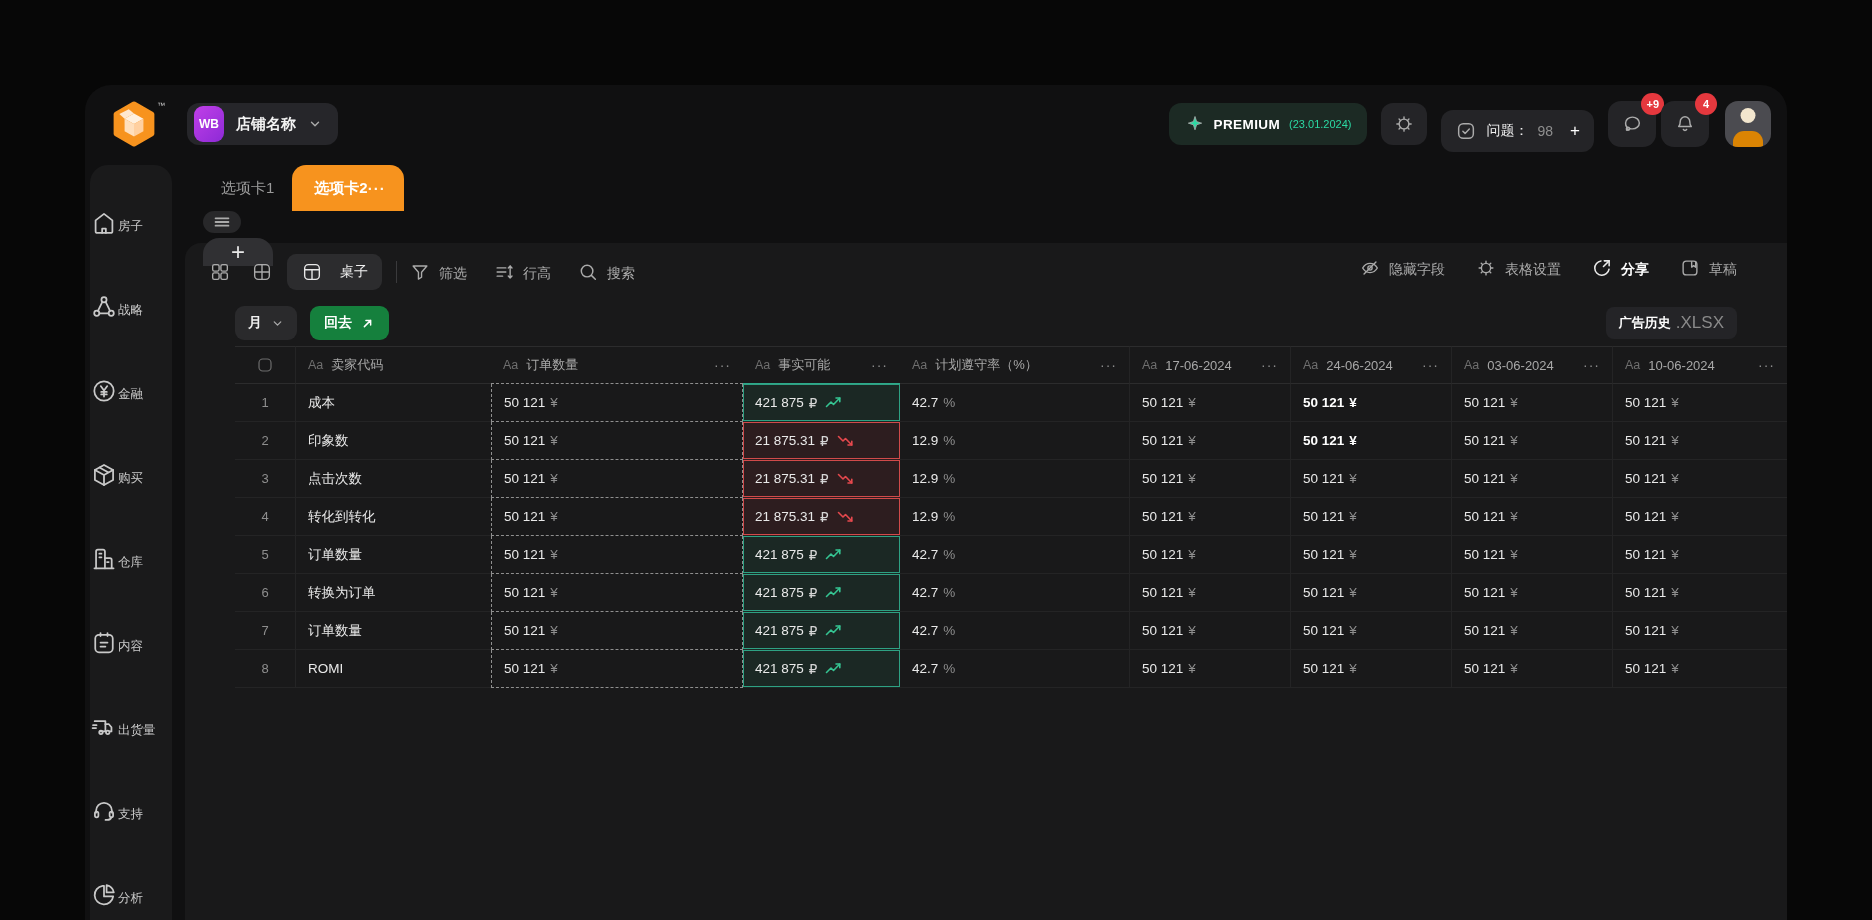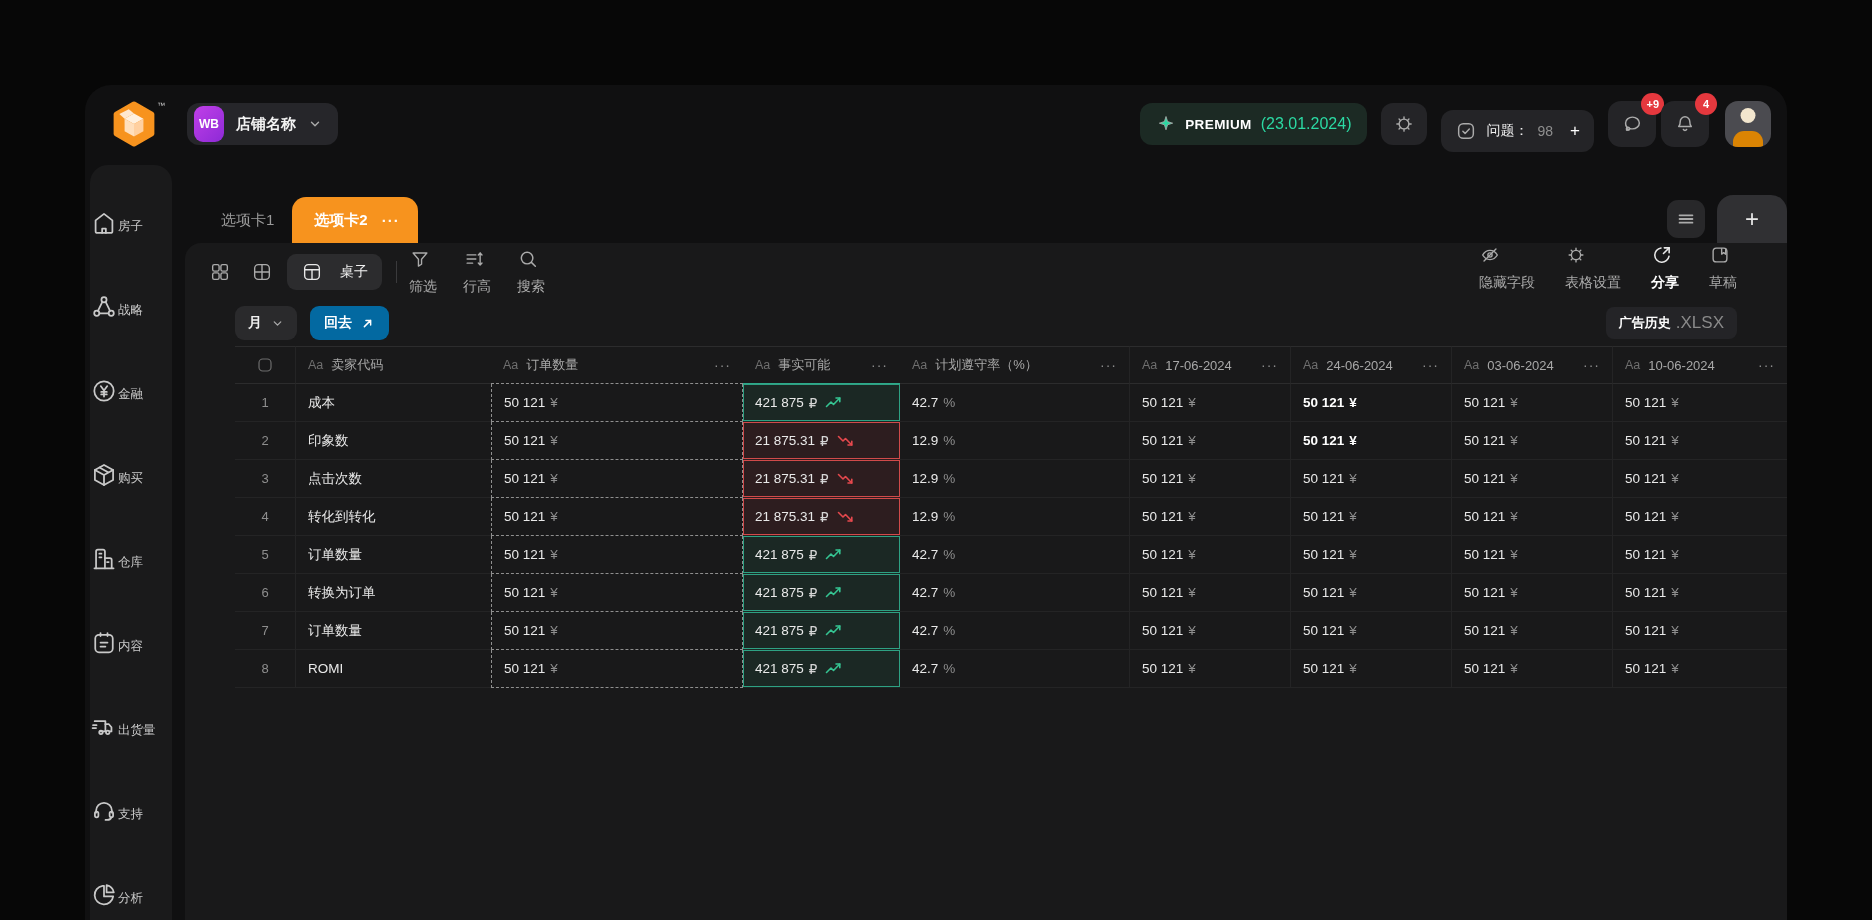--- a/index.html
+++ b/index.html
@@ -16,21 +16,21 @@
   .tm { position:absolute; top:0; right:0; font-size:8px; color:#c9c9c9; }
   .store-pill { margin-left:22px; height:42px; background:#26262a; border-radius:12px;
                 display:flex; align-items:center; gap:12px; padding:0 16px 0 7px; cursor:pointer; }
   .wb-badge { width:30px; height:36px; border-radius:9px; background:linear-gradient(135deg,#c13fe8,#8d2ad6);
               color:#fff; font-size:12px; font-weight:700; display:flex; align-items:center; justify-content:center; }
   .store-name { font-size:15px; font-weight:700; color:#f2f2f2; }
   .hspacer { flex:1; }
   .premium-pill { height:42px; background:#1c2a24; border-radius:12px; display:flex; align-items:center;
                   gap:9px; padding:0 16px; margin-right:14px; }
   .premium-label { font-size:13.5px; font-weight:700; letter-spacing:.4px; color:#fff; }
-  .premium-date { font-size:16px; color:#2bd9a3; }
+  .premium-date { font-size:11px; color:#2bd9a3; }
   .hbtn { height:42px; min-width:46px; background:#242427; border-radius:12px; display:flex;
           align-items:center; justify-content:center; margin-right:14px; position:relative; cursor:pointer; }
   .q-pill { padding:0 14px; gap:9px;margin-top:13px; }
   .q-label { font-size:14px; color:#f0f0f0; }
   .q-count { font-size:14px; color:#8f8f8f; }
   .q-add { font-size:17px; color:#fff; margin-left:8px; }
   .round-btn { width:48px; height:46px; border-radius:13px; margin-right:5px; }
   .badge { position:absolute; top:-8px; right:-8px; min-width:22px; height:22px; border-radius:11px;
            background:#e5383e; color:#fff; font-size:11px; font-weight:700;
            display:flex; align-items:center; justify-content:center; padding:0 5px; }
@@ -43,55 +43,55 @@
 
   
   .sidebar { position:absolute; left:5px; top:80px; width:82px; height:755px;
              background:#1a1a1b; border-radius:18px 18px 0 0; padding-top:16px; }
   .sb-item { width:100%; height:84px; display:flex; flex-direction:row; align-items:center; cursor:pointer; }
   .sb-item .icn svg { width:28px; height:28px; stroke:#c9c9c9; }
   .sb-label { margin-top:7px; font-size:12.5px; color:#c9c9c9; }
 
   
   .main { position:absolute; left:100px; top:80px; width:1602px; height:755px; }
-  .tabbar { height:78px; display:flex; align-items:flex-end; padding-left:18px; }
+  .tabbar { height:78px; display:flex; align-items:flex-start; padding-left:18px;flex-direction:column; }
   .tab { height:46px; display:flex; align-items:center; padding:0 18px; font-size:15px; color:#9a9a9a; cursor:pointer; }
-  .tab.active { background:#f7931e; border-radius:14px 14px 0 0; color:#fff; font-weight:700; gap:14px; padding:0 18px 0 22px; }
+  .tab.active { background:#f7931e; border-radius:14px 14px 0 0; color:#fff; font-weight:700; padding:0 18px 0 22px; }
   .tab-menu { font-size:15px; color:rgba(255,255,255,.95); letter-spacing:1px; }
   .hamburger { width:38px; height:38px; background:#28282a; border-radius:11px; display:flex; align-items:center;
                justify-content:center; margin:0 12px 5px 0; cursor:pointer; }
   .hamburger svg { width:18px; height:18px; stroke:#b5b5b5; }
   .plus-tab { width:70px; height:48px; background:#303033; border-radius:16px 16px 0 0; display:flex;
               align-items:center; justify-content:center; font-size:24px; color:#e8e8e8; cursor:pointer; }
 
   .panel { height:677px; background:#19191a; border-radius:16px 0 0 0; }
 
   
   .toolbar { height:57px; display:flex; align-items:center; padding:0 50px 0 18px; }
   .icn { display:inline-flex; }
   .icn svg { width:22px; height:22px; stroke:#ababab; fill:none; }
   .tool-iconbtn { width:34px; height:34px; display:flex; align-items:center; justify-content:center;
                   margin-right:8px; cursor:pointer; }
   .view-pill { height:36px; background:#2c2c2e; border-radius:9px; display:flex; align-items:center;
                gap:17px; padding:0 14px; margin-right:10px; cursor:pointer; }
   .view-pill .lbl { font-size:14px; color:#f0f0f0; }
   .tdiv { width:1px; height:22px; background:#3a3a3c; margin:0 12px 0 4px; }
-  .tool-btn { display:flex; align-items:flex-start; gap:8px; margin-right:26px; cursor:pointer;flex-direction:column; }
+  .tool-btn { display:flex; align-items:flex-end; gap:8px; margin-right:26px; cursor:pointer; }
   .tool-btn .lbl { font-size:14px; color:#ababab; }
   .tool-btn.strong .lbl { color:#fff; font-weight:700; }
   .tool-btn.strong svg { stroke:#e8e8e8; }
   .tool-right { display:flex; align-items:center; }
   .tool-right .tool-btn { margin:0 0 8px 30px; }
 
   
   .subbar { height:46px; display:flex; align-items:center; padding:0 50px; }
   .period-pill { height:34px; background:#2a2a2c; border-radius:9px; display:flex; align-items:center;
                  gap:9px; padding:0 13px; cursor:pointer; }
   .period-pill .lbl { font-size:14px; font-weight:700; color:#f0f0f0; }
-  .back-btn { margin-left:13px; height:34px; background:#0369a1; border-radius:9px; display:flex;
+  .back-btn { margin-left:13px; height:34px; background:#15803d; border-radius:9px; display:flex;
               align-items:center; gap:8px; padding:0 14px; cursor:pointer; }
   .back-btn .lbl { font-size:14px; font-weight:700; color:#fff; }
   .back-btn svg { width:15px; height:15px; stroke:#fff; }
   .export-pill { height:32px; background:#242427; border-radius:8px; display:flex; align-items:center;
                  padding:0 13px; cursor:pointer; gap:5px; }
   .export-name { font-size:13px; font-weight:700; color:#fff; }
   .export-ext { font-size:17px; color:#8a8a8a; }
 
   
   .table-wrap { margin-left:50px; width:1552px; }

